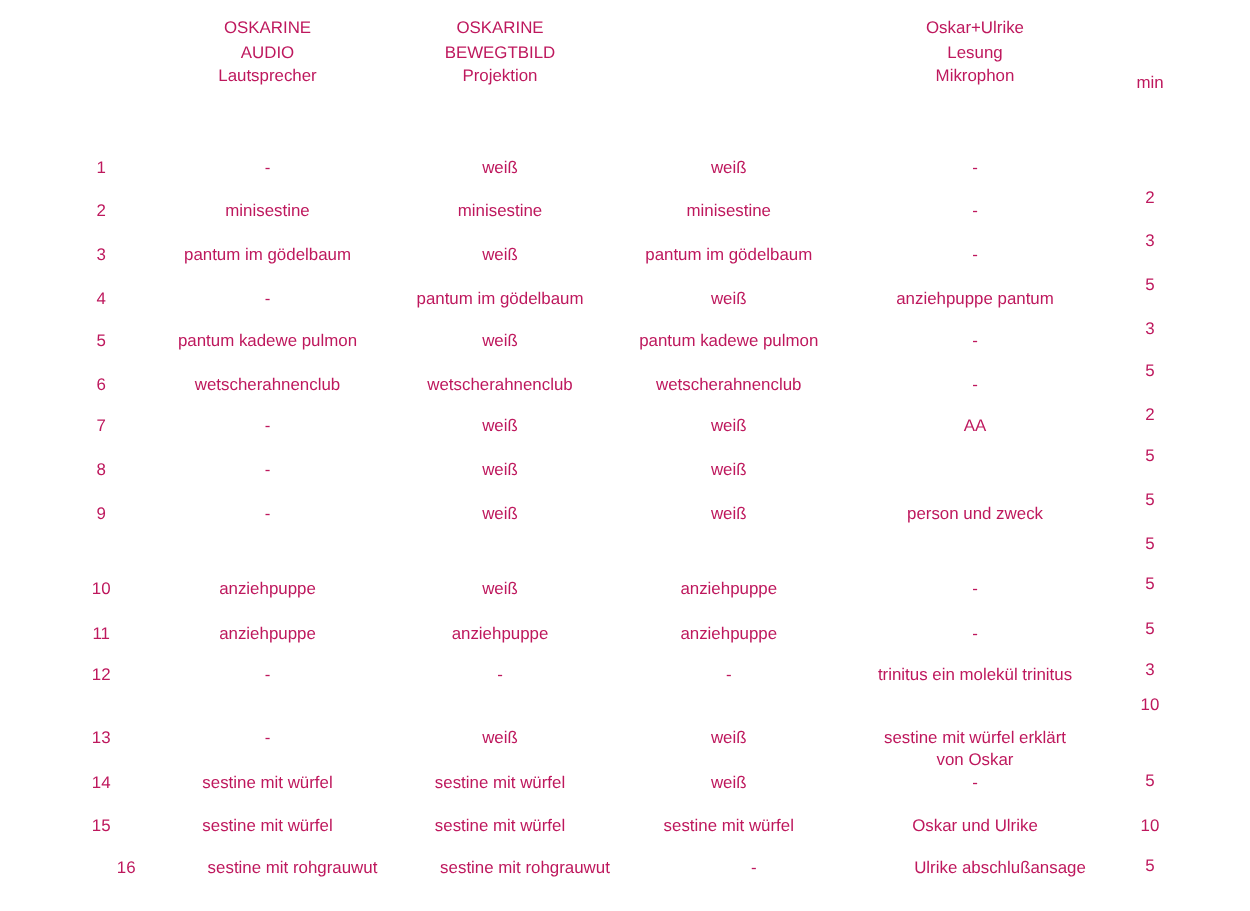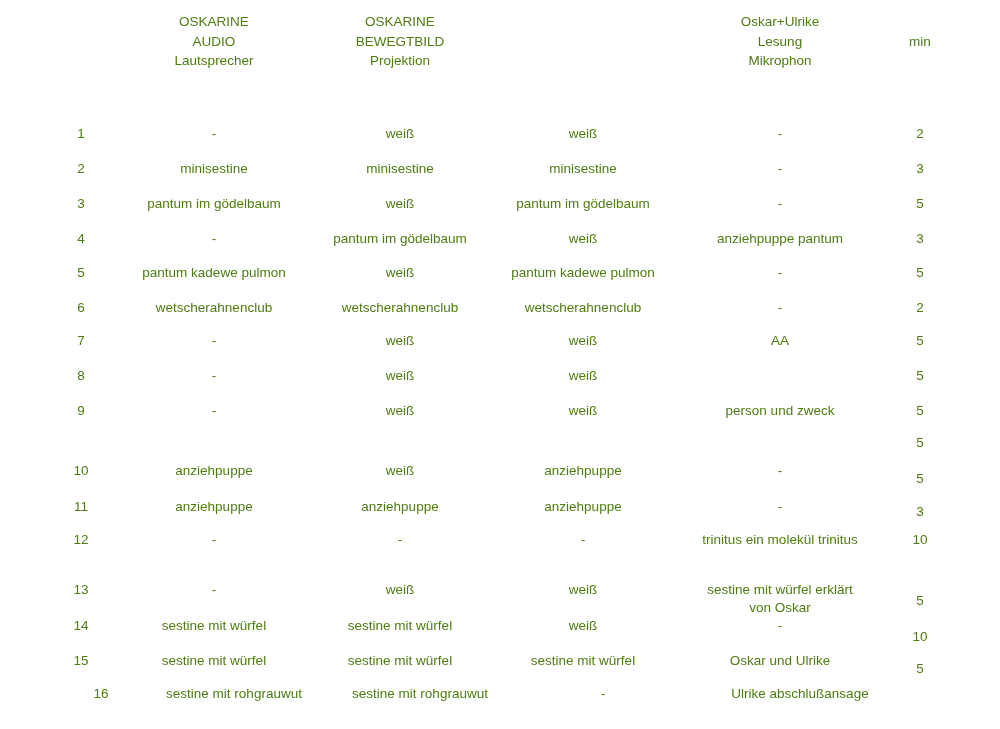--- a/index.html
+++ b/index.html
@@ -7,21 +7,21 @@
     padding: 0;
     background: #ffffff;
   }
   .page {
     position: relative;
     width: 1000px;
     height: 729px;
     background: #ffffff;
     font-family: "Liberation Sans", sans-serif;
     font-size: 13.5px;
-    color: #4d7c0f;
+    color: #be185d;
     overflow: hidden;
   }
   .cell {
     position: absolute;
     text-align: center;
     white-space: pre-line;
     line-height: 17.5px;
   }
   .hdr {
     position: absolute;
@@ -38,21 +38,21 @@
     position: absolute;
     left: 0;
     width: 1000px;
     height: 18px;
   }
   .c-num     { left: 41px;  width: 80px;  }
   .c-audio   { left: 94px;  width: 240px; }
   .c-beweg   { left: 280px; width: 240px; }
   .c-gedicht { left: 463px; width: 240px; }
   .c-lesung  { left: 630px; width: 300px; }
-  .c-min     { left: 880px; width: 80px;  }
+  .c-min     { left: 880px; width: 80px; margin-top: 24px;  }
 </style>
 </head>
 <body>
 
 <div class="page">
 
   <div class="hdr c-audio">OSKARINE
 AUDIO
 Lautsprecher</div>
   <div class="hdr c-beweg">OSKARINE

